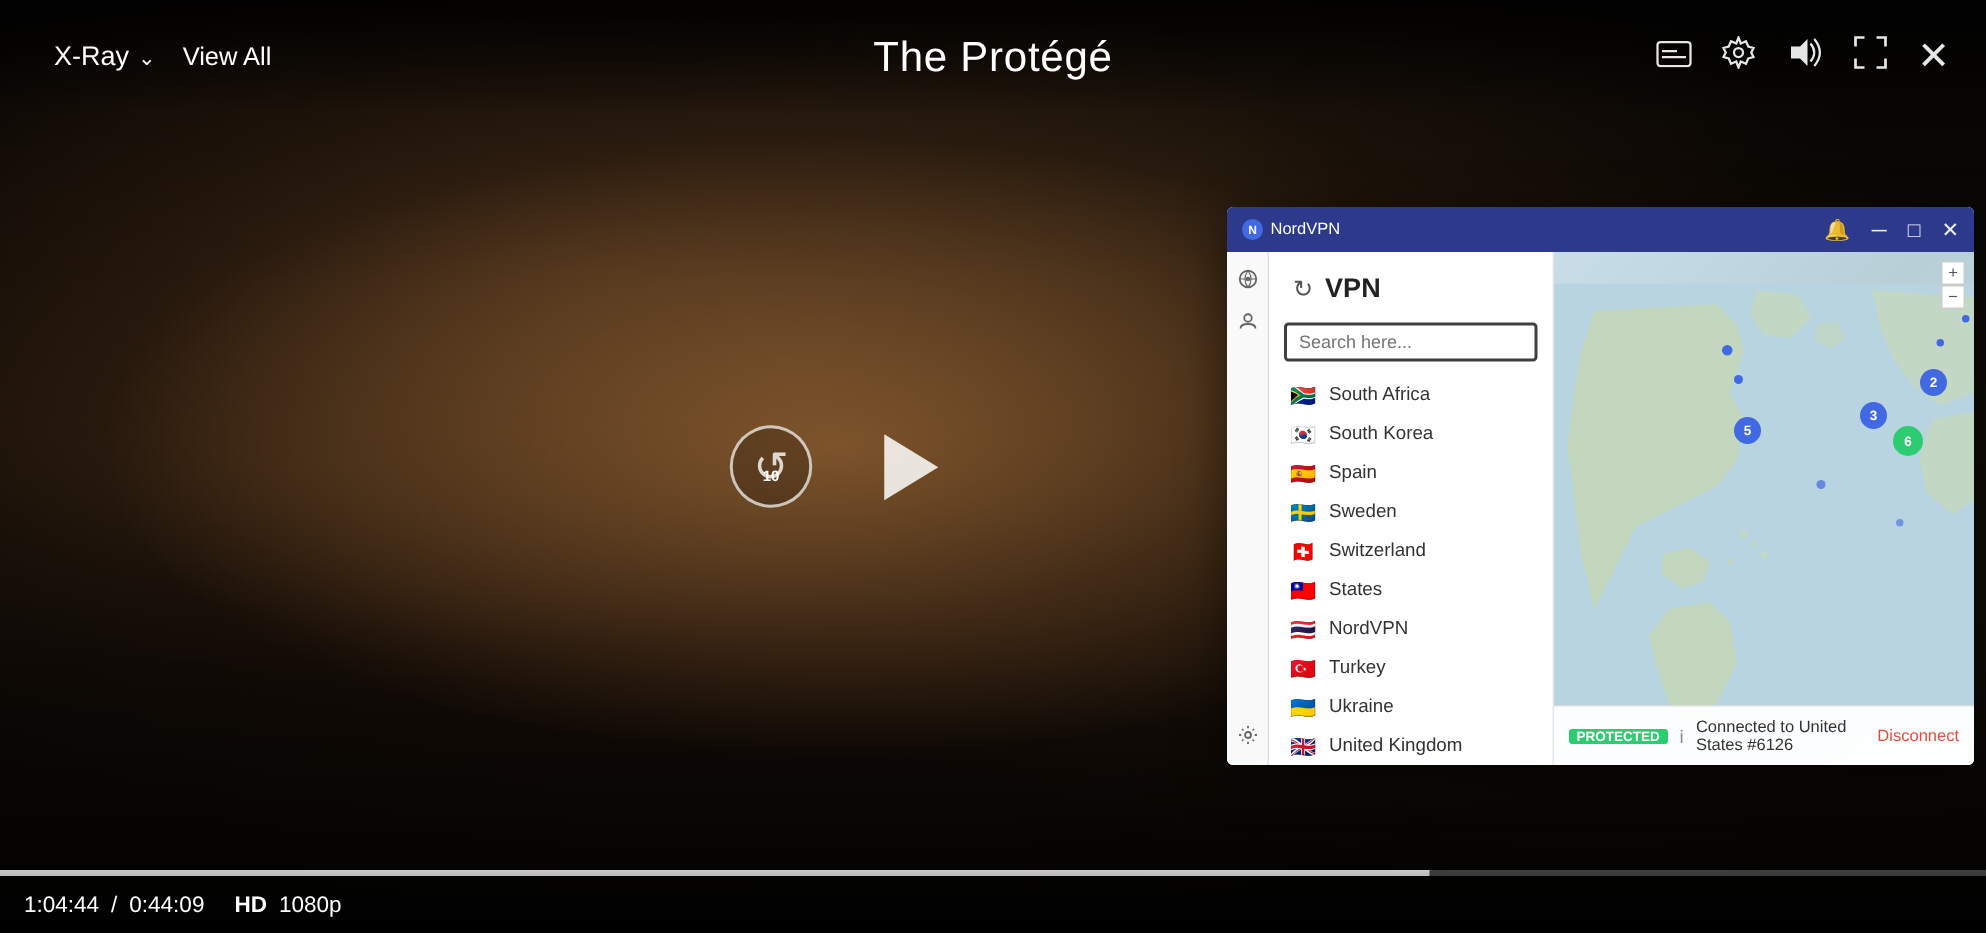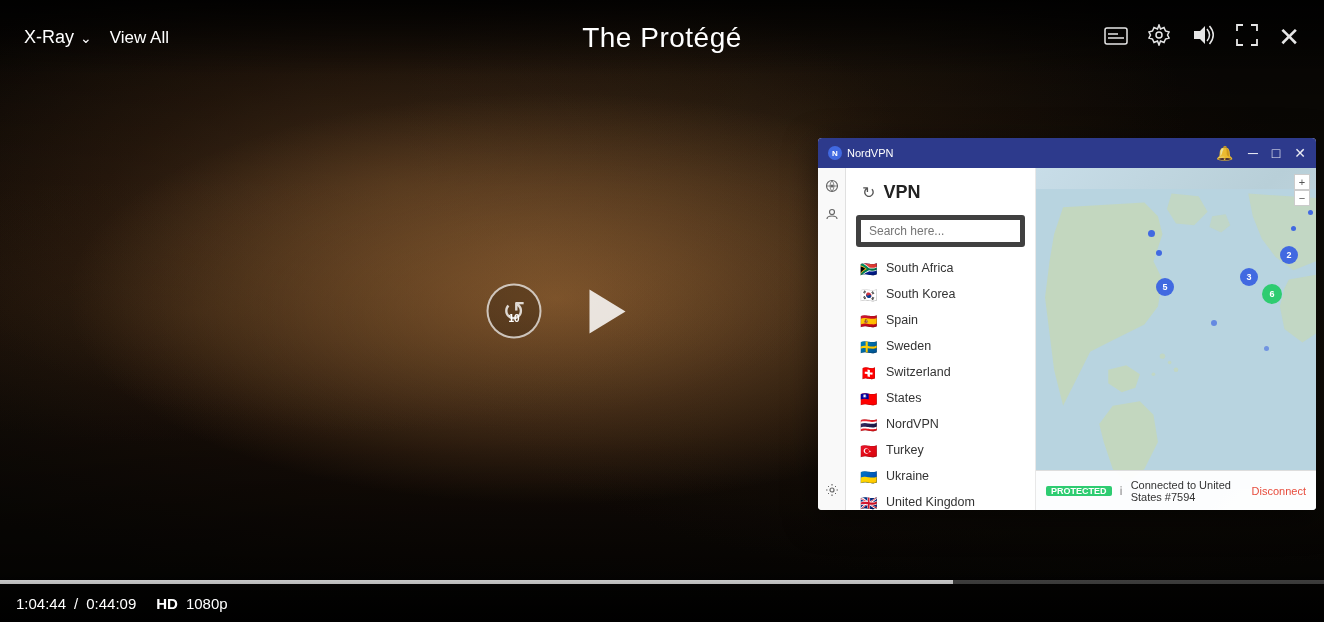--- a/index.html
+++ b/index.html
@@ -60,20 +60,21 @@
       display: flex;
       align-items: center;
       gap: 6px;
       color: #fff;
     }
 
     .xray-label {
       font-size: 18px;
       font-weight: 500;
       color: #fff;
+      margin-left: 12px;
     }
 
     .xray-chevron {
       font-size: 14px;
       color: #fff;
     }
 
     .view-all {
       font-size: 17px;
       color: #fff;
@@ -281,21 +282,21 @@
     .vpn-title {
       font-size: 18px;
       font-weight: 600;
       color: #222;
     }
 
     .vpn-search-bar {
       margin: 4px 10px 8px;
       display: flex;
       align-items: center;
-      border: 5px solid #404040;
+      border: 2px solid #404040;
       border-radius: 3px;
       padding: 4px 8px;
       gap: 20px;
     }
 
     .vpn-search-input {
       border: none;
       outline: none;
       font-size: 12px;
       color: #555;
@@ -678,18 +679,18 @@
       <div class="map-cluster" style="width:20px;height:20px;left:226px;top:116px;font-size:9px;background:#2ecc71;">6</div>
 
       <div class="map-zoom-controls">
         <div class="map-zoom-btn">+</div>
         <div class="map-zoom-btn">−</div>
       </div>
 
       <div class="vpn-status-bar">
         <span class="protected-badge">PROTECTED</span>
         <span class="info-icon">ℹ</span>
-        <span class="connected-text">Connected to United States #7594</span>
+        <span class="connected-text">Connected to United States #6126</span>
         <span class="disconnect-btn">Disconnect</span>
       </div>
     </div>
   </div>
 </div>
 
 </body></html>

